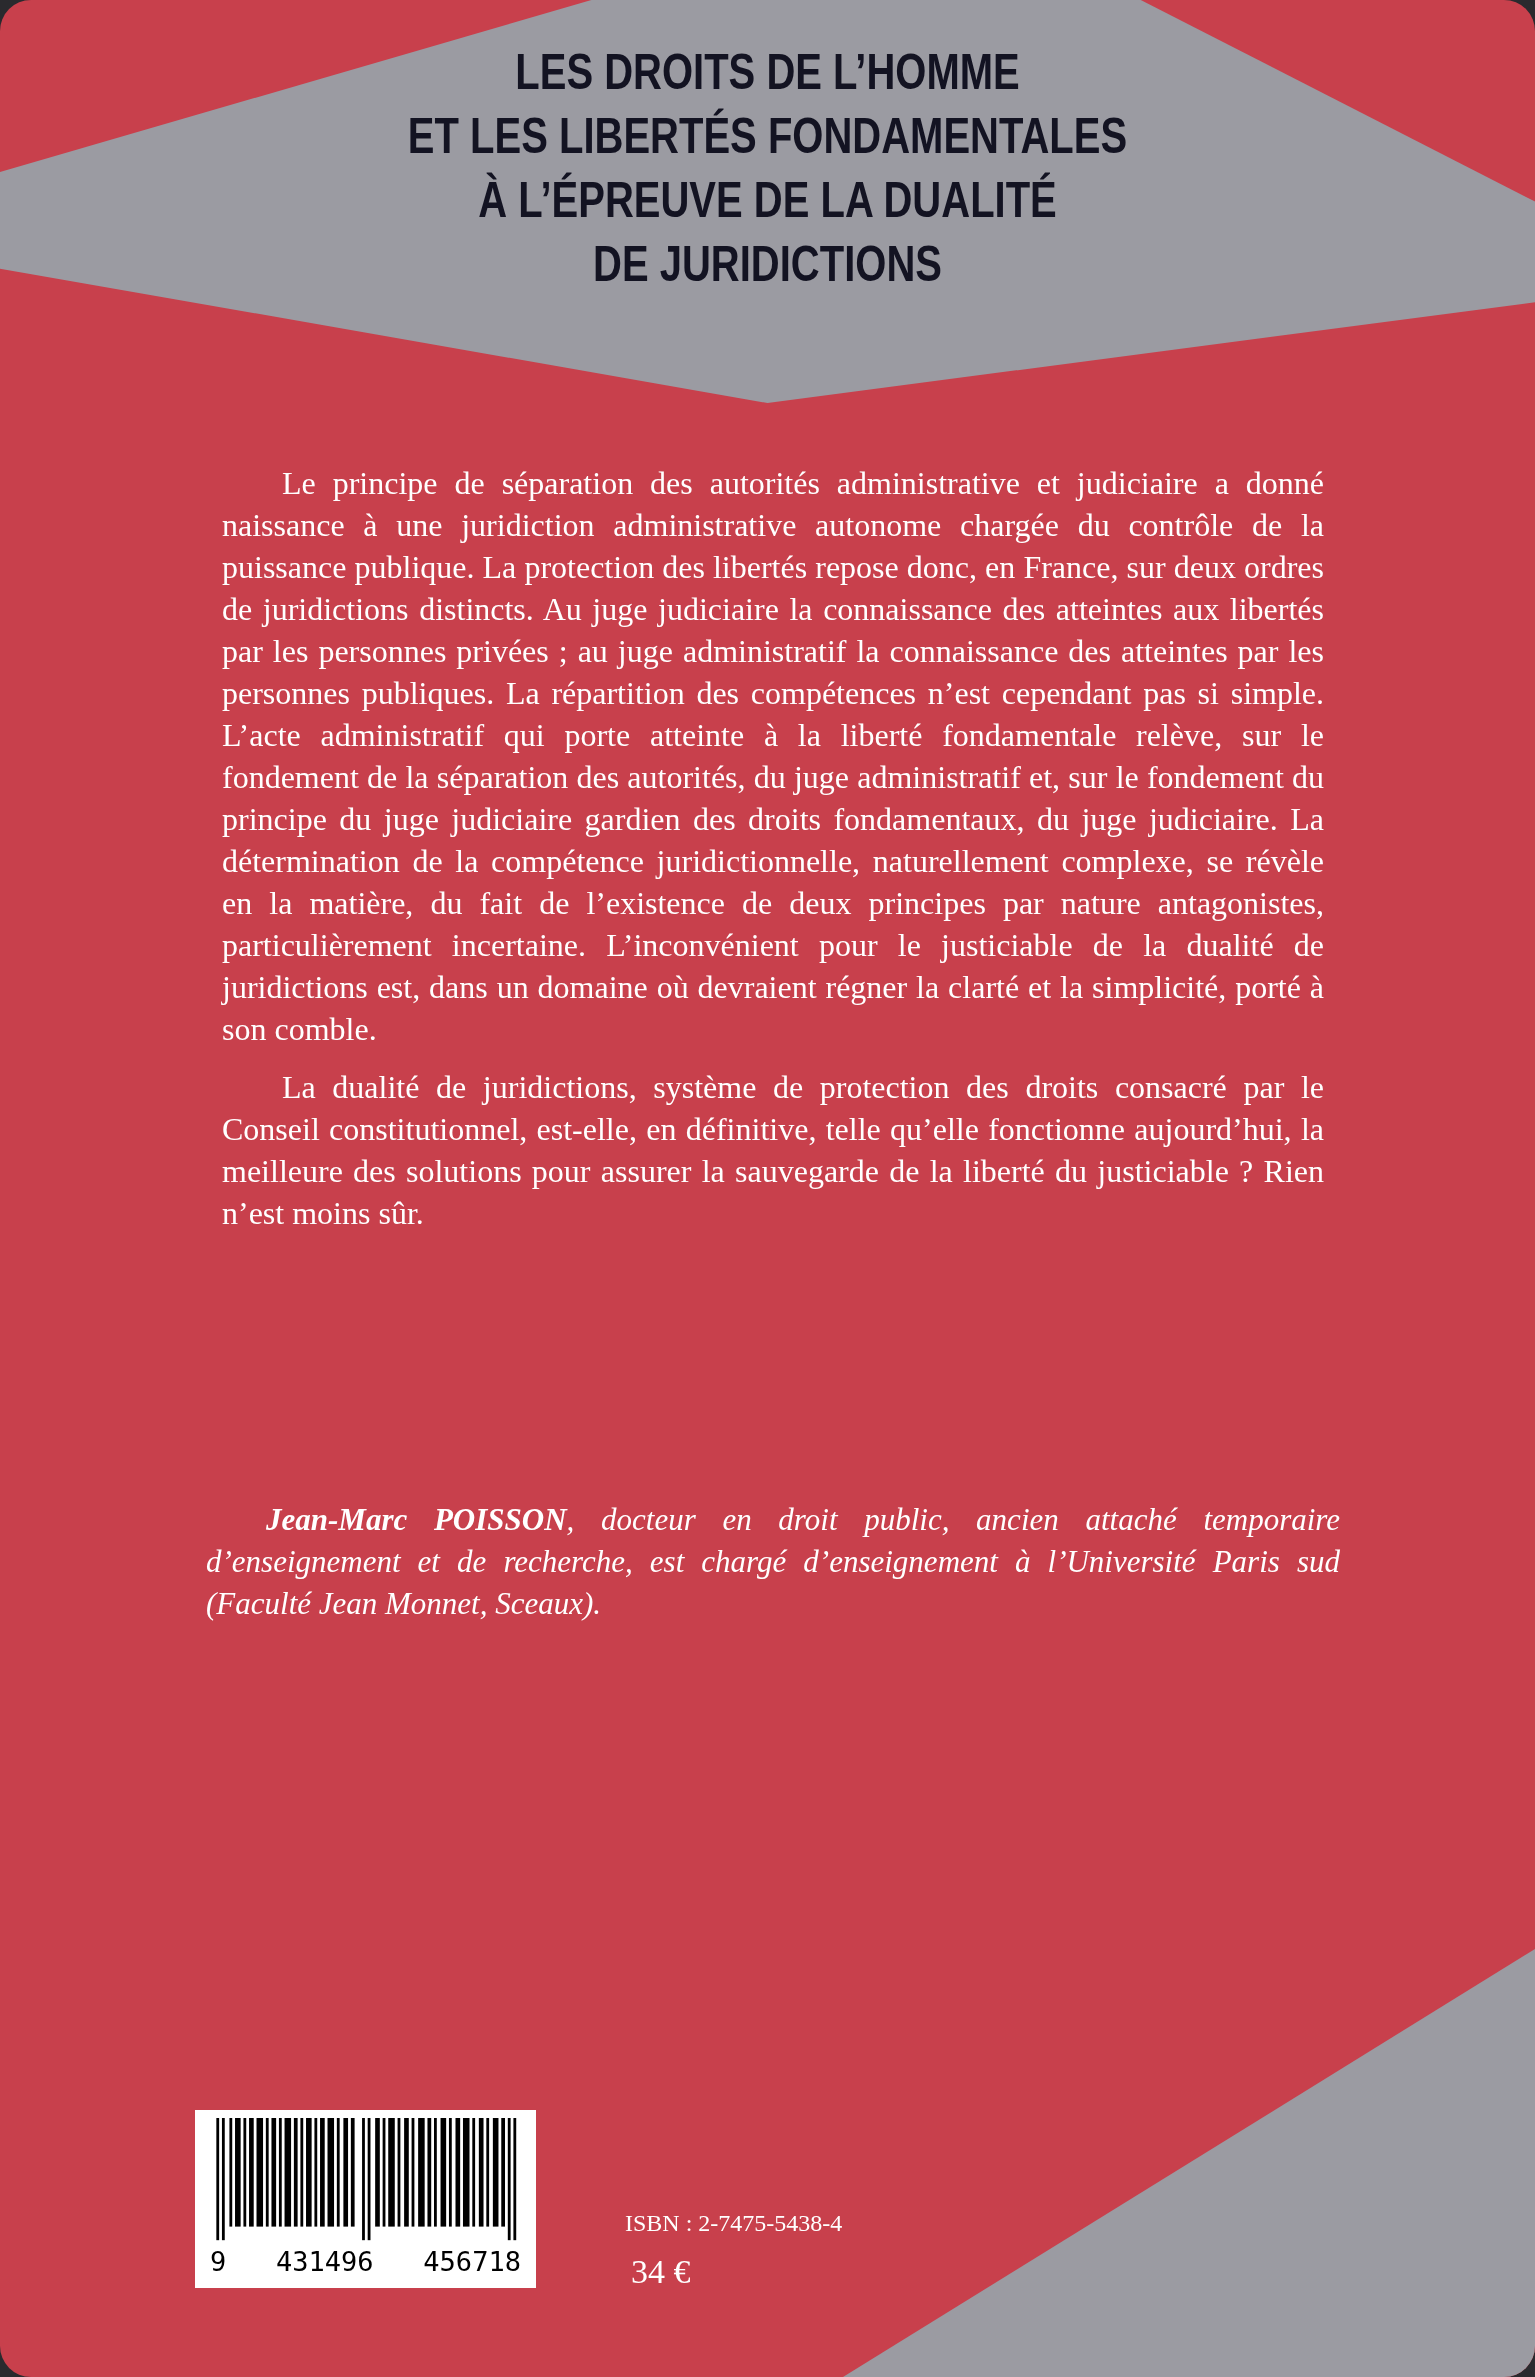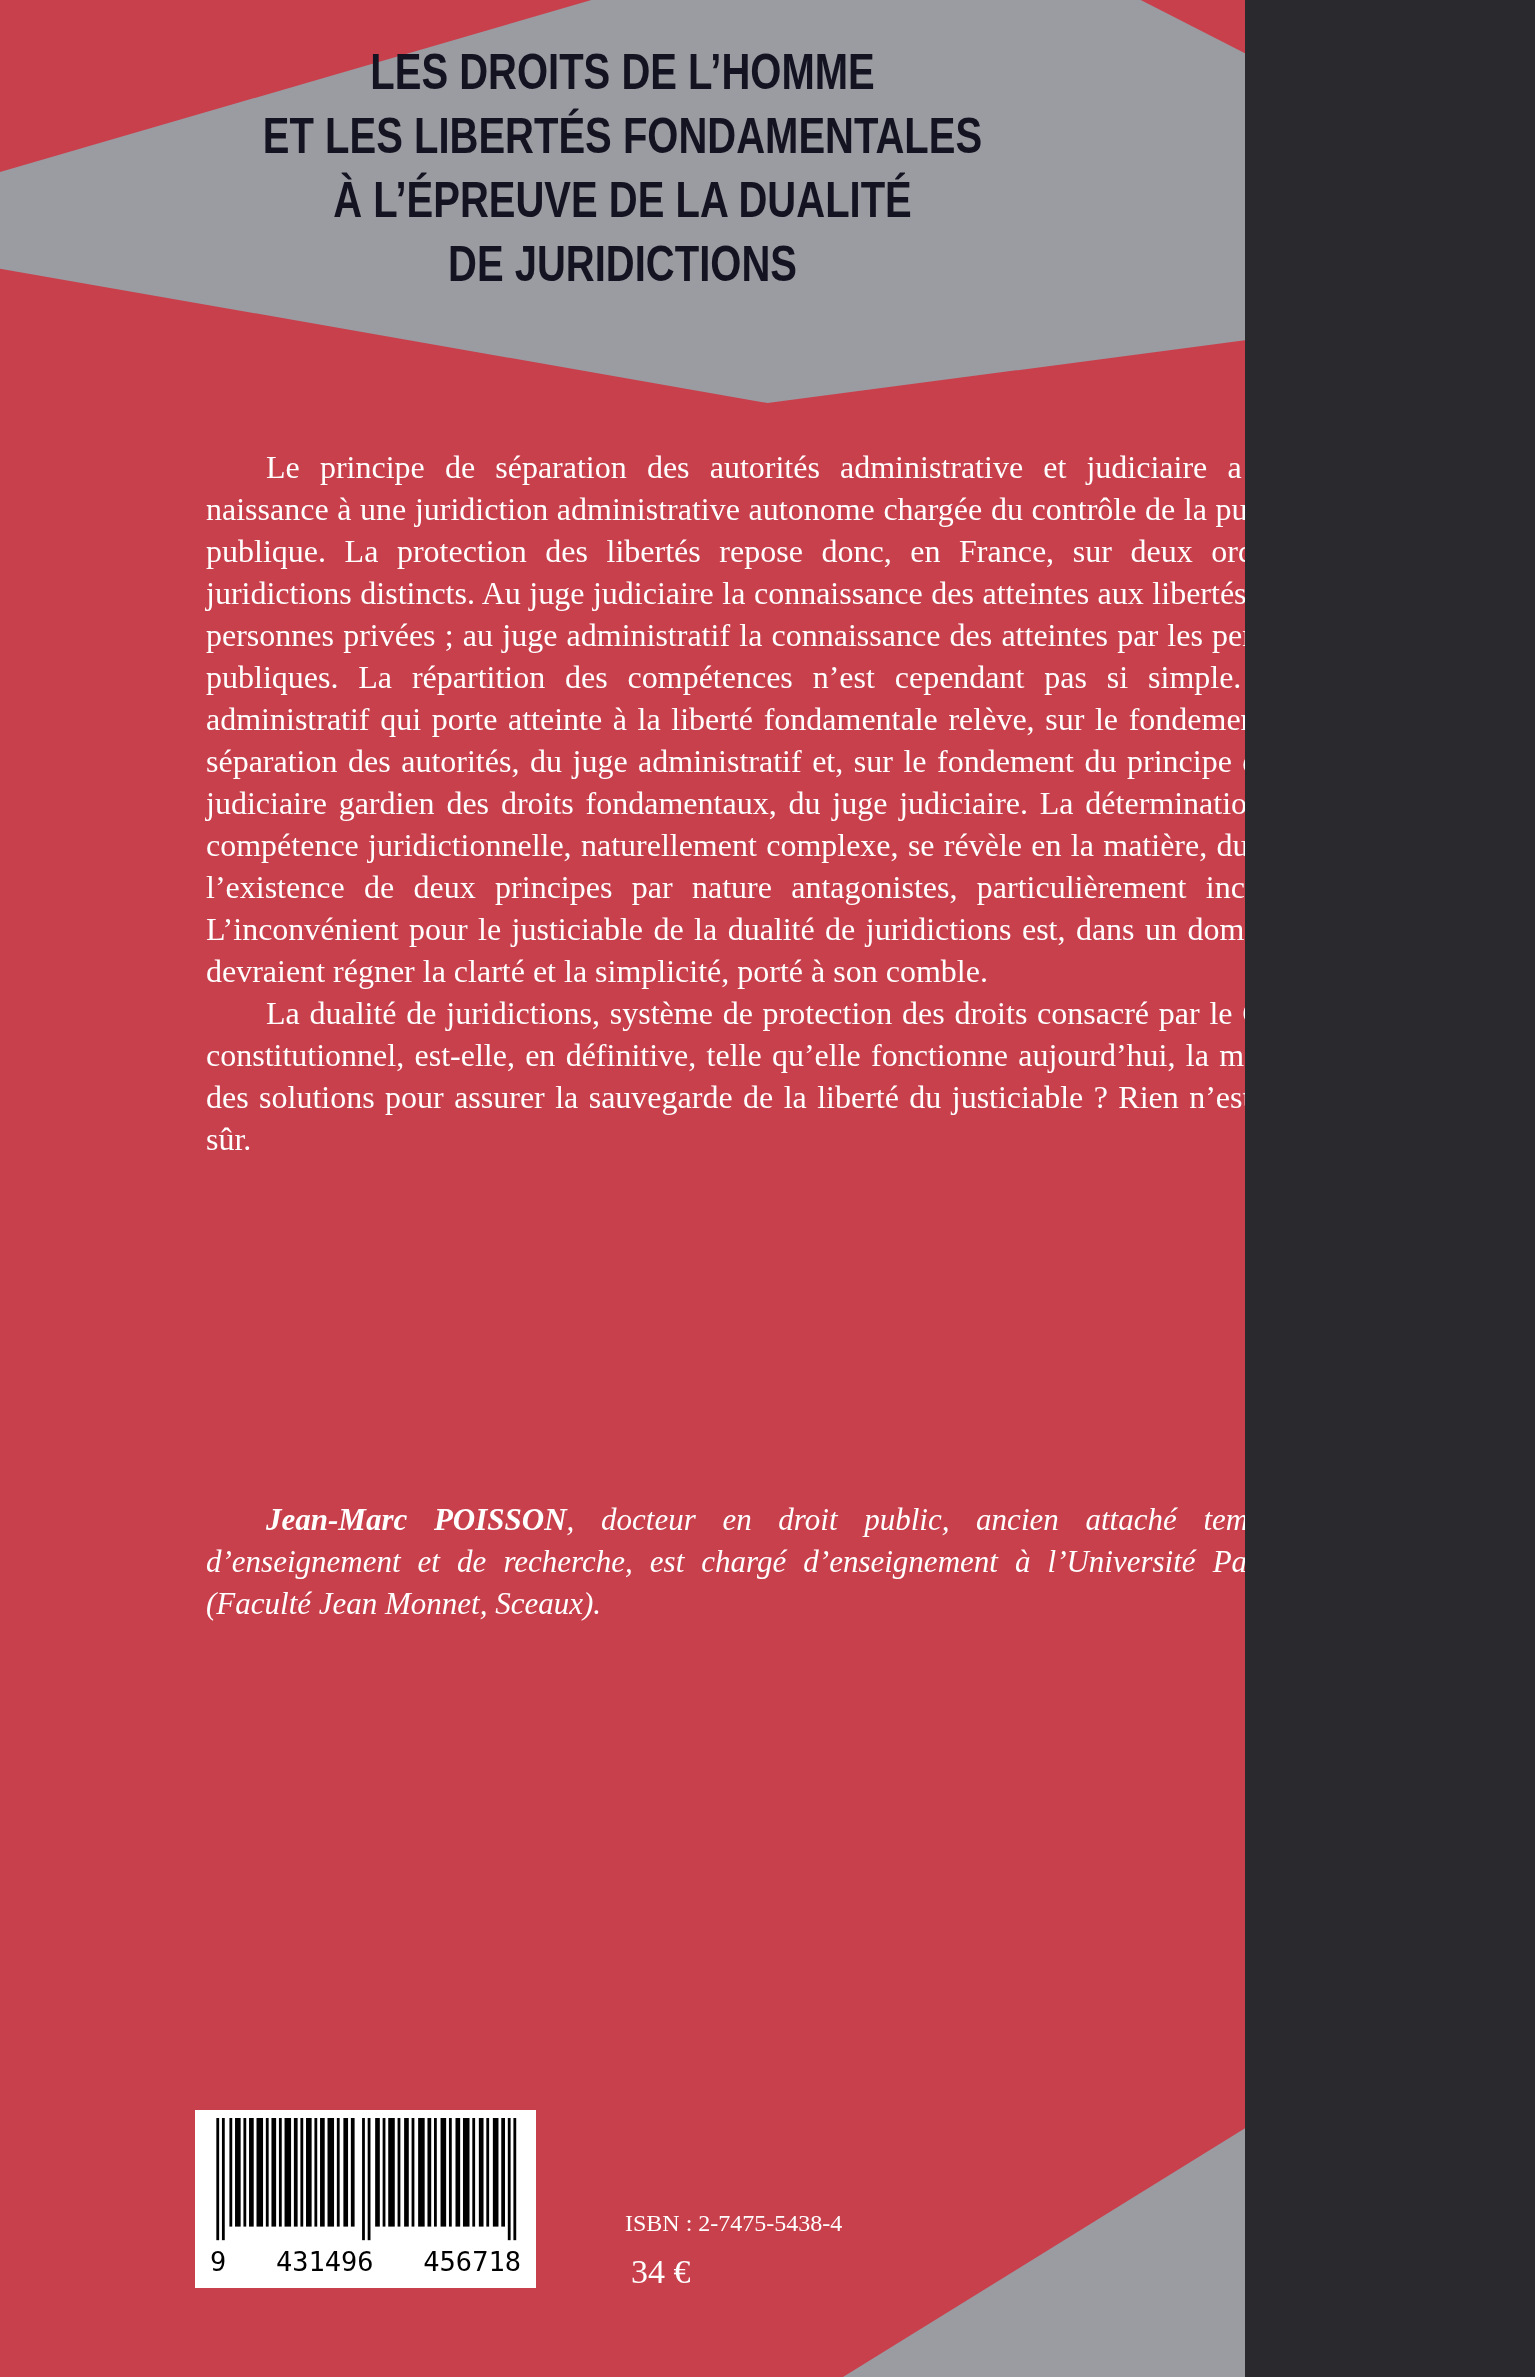--- a/index.html
+++ b/index.html
@@ -2,25 +2,26 @@
 <html style="--background-red: #c8404c; --band-gray: #9b9ba2; --title-ink: #131322; --text-white: #ffffff; --barcode-bg: #ffffff; --barcode-ink: #000000;font-size:13.4px"><head>
 <meta charset="utf-8">
 <style>
   html, body {
     margin: 0;
     padding: 0;
     background: #2a2a2e;
   }
   .cover {
     position: relative;
-    width: 1245px;
+    width: 1535px;
     height: 2377px;
     background: var(--background-red, #c8404c);
     overflow: hidden;
     font-family: "Liberation Serif", serif;
+    border-radius: 31px;
   }
   .top-shape {
     position: absolute;
     top: 0;
     left: 0;
     width: 1535px;
     height: 403px;
     display: block;
     z-index: 1;
   }
@@ -55,21 +56,21 @@
     position: absolute;
     left: 206px;
     width: 1134px;
     top: 446px;
     z-index: 2;
     color: var(--text-white, #ffffff);
     font-size: 32px;
     line-height: 42px;
     text-align: justify;
   }
-  .para { margin: 0; text-indent: 60px; }
+  .para { margin: 16px; text-indent: 60px; }
   .bio {
     position: absolute;
     left: 206px;
     width: 1134px;
     top: 1499px;
     z-index: 2;
     color: var(--text-white, #ffffff);
     font-style: italic;
     font-size: 31px;
     line-height: 42px;

